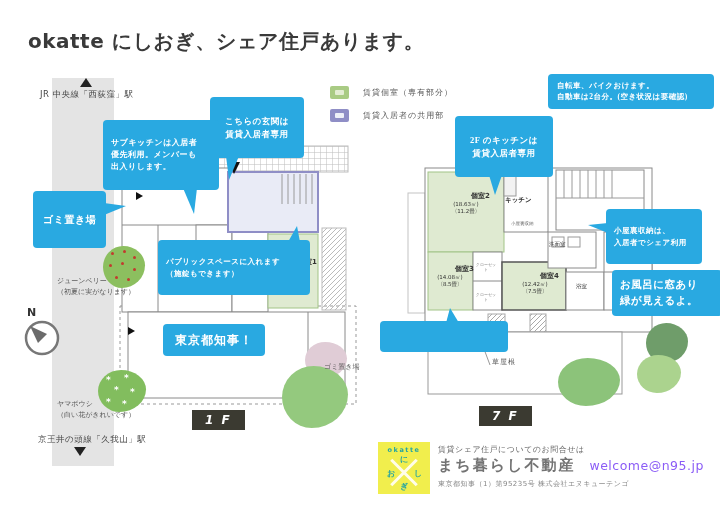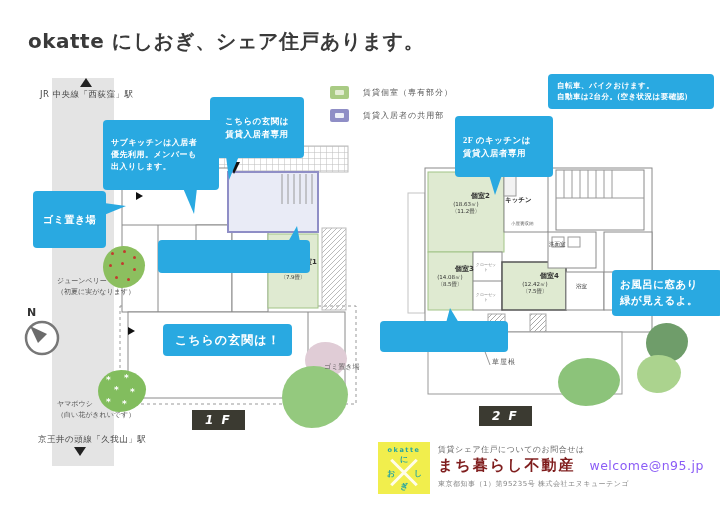--- a/index.html
+++ b/index.html
@@ -39,21 +39,21 @@
              font-size:12px;padding:3px 13px;letter-spacing:2px;z-index:20;}
 
   
   .blob{position:absolute;border-radius:48% 52% 55% 45%/50% 46% 54% 50%;}
   .dot{position:absolute;width:3px;height:3px;border-radius:50%;background:#c23b2e;}
   .star{position:absolute;color:#fff;font-size:9px;font-weight:bold;line-height:1;}
   .tree-note{position:absolute;font-size:7px;color:#555;line-height:1.5;white-space:pre-line;z-index:5;}
 
   
   .inquiry{font-size:8px;color:#666;letter-spacing:.5px;}
-  .company{font-size:15px;font-weight:bold;color:#7f1d1d;letter-spacing:2px;}
+  .company{font-size:15px;font-weight:bold;color:#737373;letter-spacing:2px;}
   .email{font-size:12.5px;color:#8b5cf6;margin-left:14px;letter-spacing:.5px;font-weight:normal;}
   .license{font-size:7px;color:#888;letter-spacing:.5px;text-align:center;}
   .logo{position:absolute;left:378px;top:442px;width:52px;height:52px;background:#f1ee4d;}
   .logo .word{position:absolute;left:0;top:4px;width:52px;text-align:center;font-size:6.5px;
               font-weight:bold;color:#27a5a0;letter-spacing:1.5px;}
   .logo .xline{position:absolute;left:8px;top:29px;width:36px;height:3px;background:#fffde9;}
   .logo .ch{position:absolute;font-size:8px;font-weight:bold;color:#27a5a0;}
 
   .marker{position:absolute;width:0;height:0;border-top:4px solid transparent;border-bottom:4px solid transparent;
           border-left:7px solid #111;z-index:12;}
@@ -210,21 +210,21 @@
     <span class="rt">〈7.5畳〉</span>
   </div>
   <div class="plan-text" style="left:505px;top:196px;font-size:6.5px;font-weight:bold;">キッチン</div>
   <div class="plan-text" style="left:549px;top:241px;font-size:5.5px;">洗面室</div>
   <div class="plan-text" style="left:576px;top:283px;font-size:5.5px;">浴室</div>
   <div class="plan-text" style="left:511px;top:221px;font-size:4.5px;color:#666;">小屋裏収納</div>
   <div class="plan-text" style="left:475px;top:262px;font-size:4px;color:#777;width:22px;text-align:center;">クローゼット</div>
   <div class="plan-text" style="left:475px;top:292px;font-size:4px;color:#777;width:22px;text-align:center;">クローゼット</div>
   <div class="plan-text" style="left:492px;top:357px;font-size:7px;color:#555;letter-spacing:1px;">草屋根</div>
 
-  <div class="floor-tag" style="left:479px;top:406px;">2 F</div>
+  <div class="floor-tag" style="left:479px;top:406px;">7 F</div>
 
   <div class="blob" style="left:103px;top:246px;width:42px;height:42px;background:#8cbf5f;">
     <span class="dot" style="left:8px;top:6px;"></span>
       <span class="dot" style="left:20px;top:4px;"></span>
     <span class="dot" style="left:30px;top:10px;"></span>
       <span class="dot" style="left:6px;top:18px;"></span>
     <span class="dot" style="left:18px;top:16px;"></span>
       <span class="dot" style="left:30px;top:22px;"></span>
     <span class="dot" style="left:12px;top:30px;"></span>
       <span class="dot" style="left:24px;top:32px;"></span>
@@ -266,31 +266,38 @@
 出入りします。</span>
     <span class="tail" style="right:22px;bottom:-24px;border-top:26px solid #29a9e1;border-left:11px solid transparent;border-right:3px solid transparent;"></span>
   </div>
 
   <div class="co" style="left:33px;top:191px;font-size:10px;padding:6px 10px;">
     <span>ゴミ置き場</span>
     <span class="tail" style="right:-20px;top:12px;border-left:22px solid #29a9e1;border-top:3px solid transparent;border-bottom:9px solid transparent;"></span>
   </div>
 
   <div class="co" style="left:158px;top:240px;width:136px;font-size:7.5px;">
+    <span>パブリックスペースに入れます
+（施錠もできます）</span>
     <span class="tail" style="right:10px;top:-14px;border-bottom:16px solid #29a9e1;border-left:9px solid transparent;border-right:3px solid transparent;"></span>
   </div>
 
-  <div class="co" style="left:163px;top:324px;font-size:12px;padding:7px 12px;letter-spacing:1px;">こちらの玄関は！</div>
-
-  <div class="co" style="left:455px;top:116px;width:82px;font-size:8.5px;">
+  <div class="co" style="left:163px;top:324px;font-size:12px;padding:7px 12px;letter-spacing:1px;">東京都知事！</div>
+
+  <div class="co" style="left:455px;top:116px;width:82px;text-align:center;font-size:8.5px;">
     <span>2F のキッチンは
 賃貸入居者専用</span>
     <span class="tail" style="left:34px;bottom:-18px;border-top:20px solid #29a9e1;border-left:6px solid transparent;border-right:7px solid transparent;"></span>
   </div>
 
+  <div class="co" style="left:606px;top:209px;width:80px;font-size:7.5px;">
+    <span>小屋裏収納は、
+入居者でシェア利用</span>
+    <span class="tail" style="left:-18px;top:14px;border-right:20px solid #29a9e1;border-top:2px solid transparent;border-bottom:8px solid transparent;"></span>
+  </div>
 
   <div class="co" style="left:612px;top:270px;width:94px;font-size:10.5px;padding:7px 8px;">お風呂に窓あり
 緑が見えるよ。</div>
 
   <div class="co" style="left:380px;top:321px;width:112px;font-size:7px;">
     <span class="tail" style="left:66px;top:-13px;border-bottom:15px solid #29a9e1;border-left:4px solid transparent;border-right:9px solid transparent;"></span>
   </div>
 
   <div class="logo">
     <span class="word">okatte</span>

